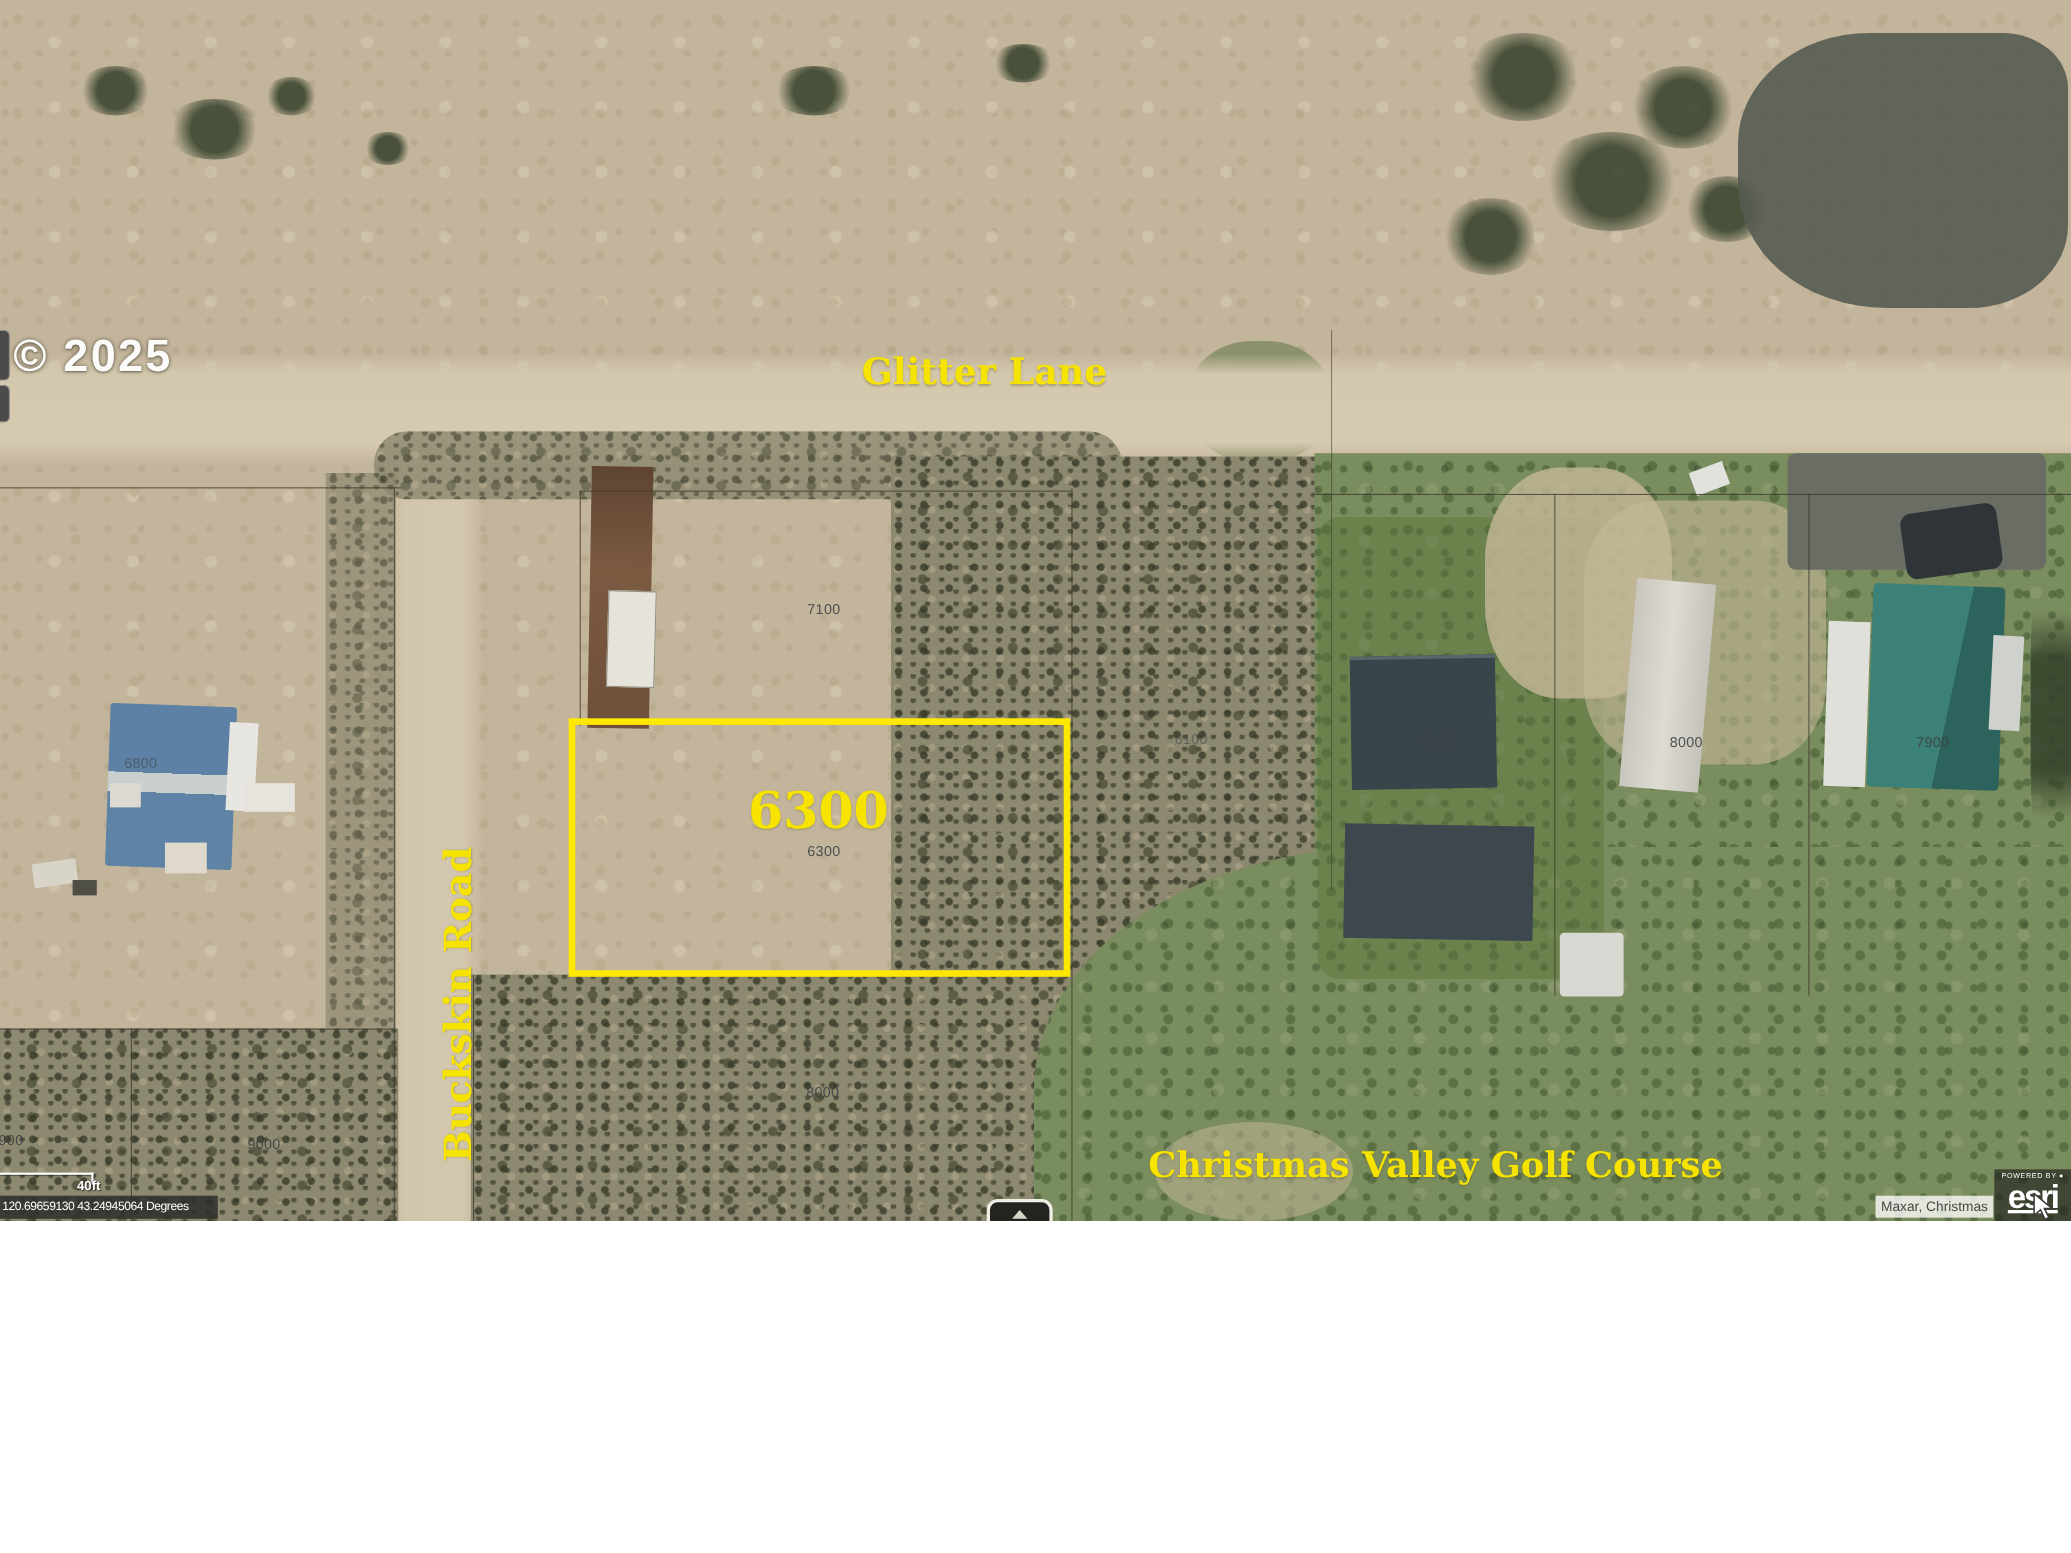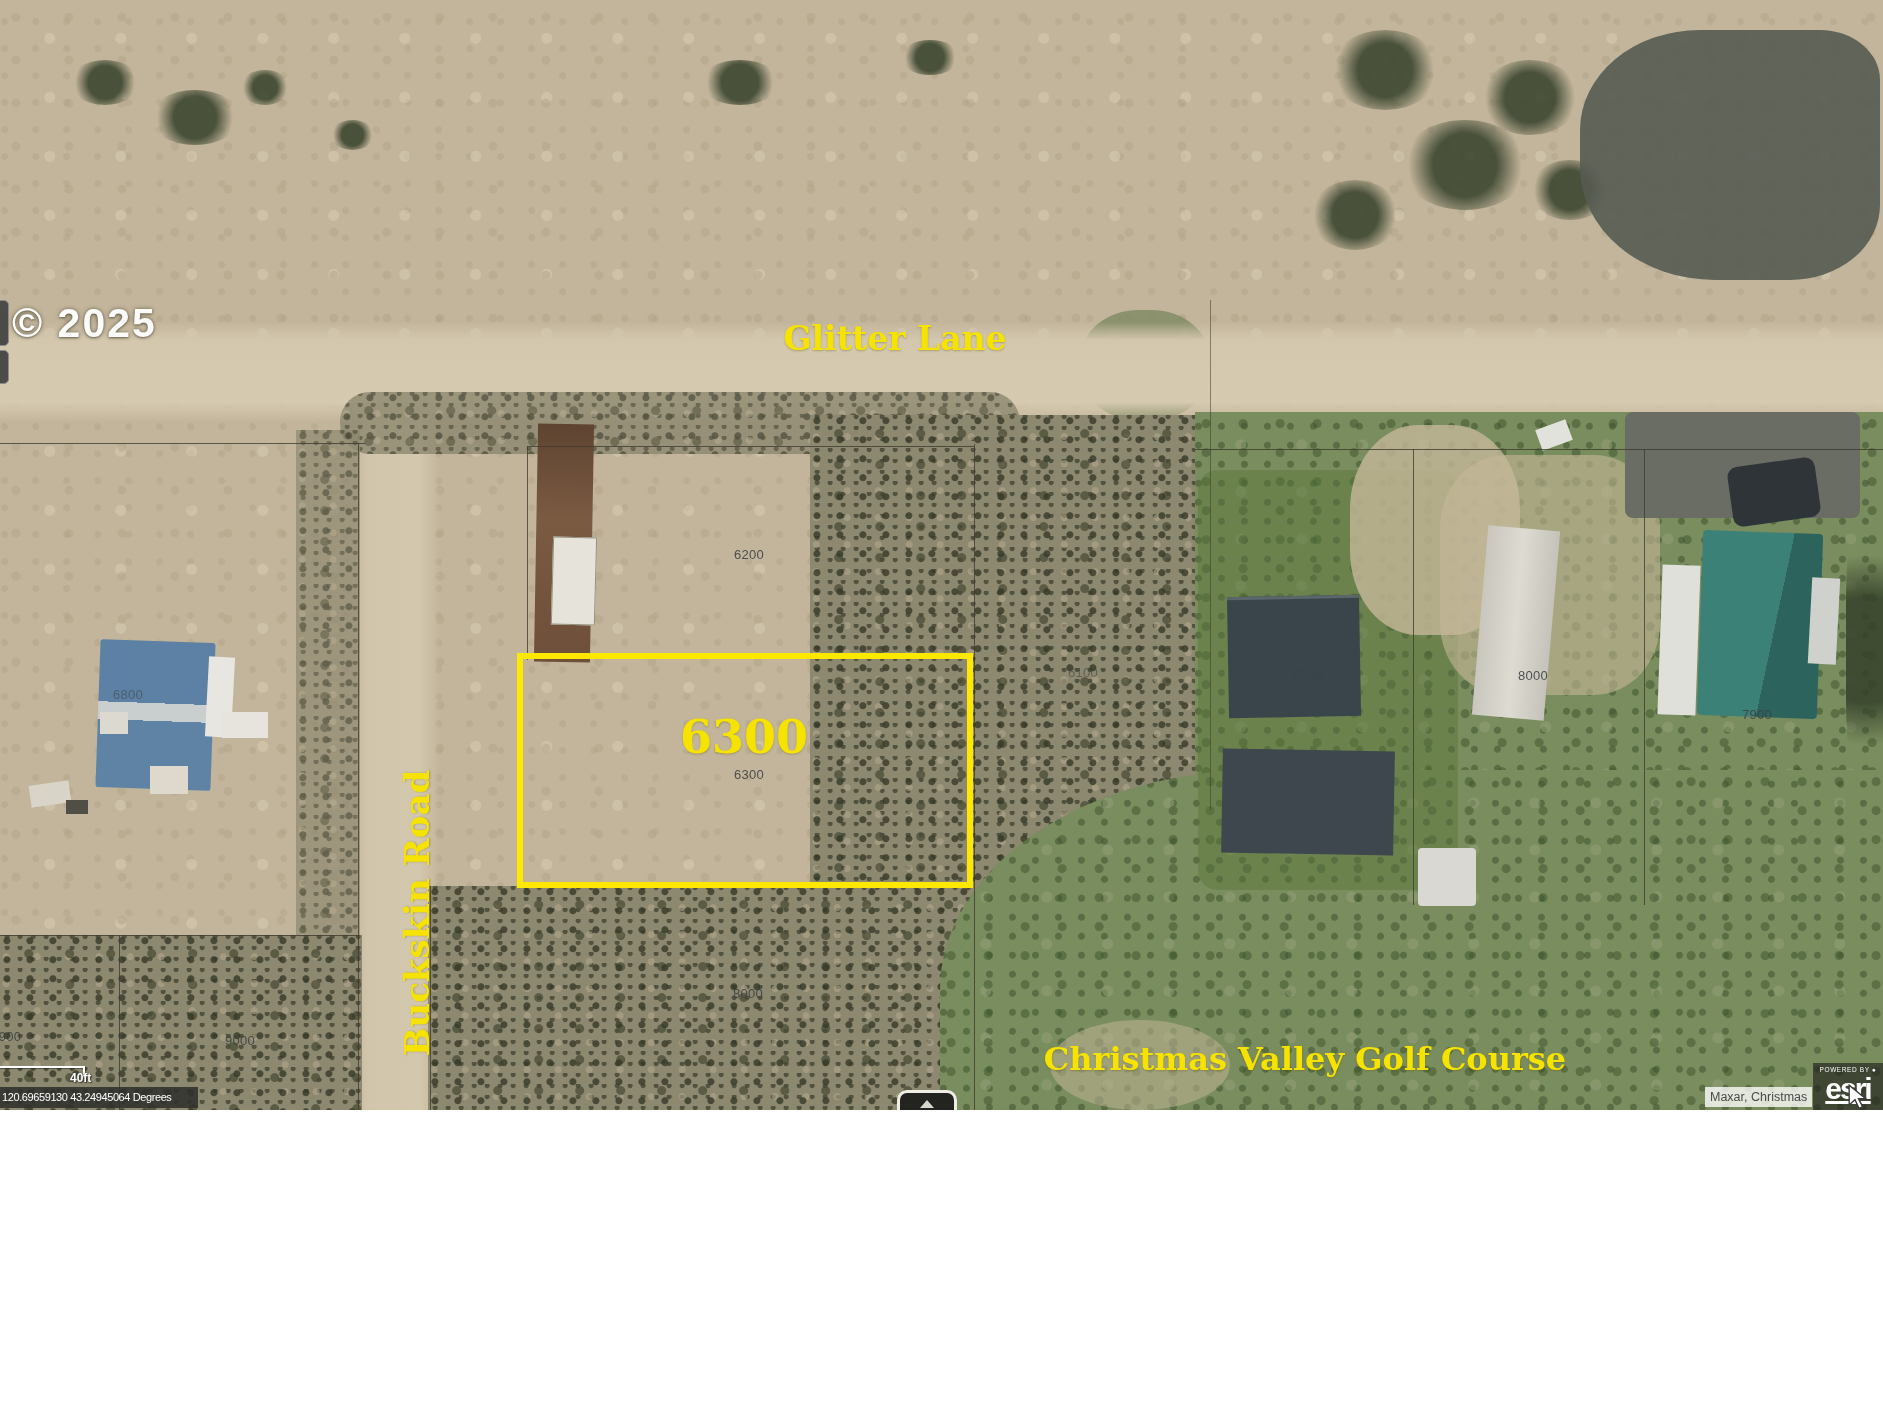--- a/index.html
+++ b/index.html
@@ -128,27 +128,27 @@
     <div class="abs pline" style="left:1195px;top:449px;width:688px;height:1px;"></div>
 
     <div class="abs" style="left:517px;top:653px;width:456px;height:235px;border:6px solid #ffe800;box-sizing:border-box;"></div>
 
     <div class="ylabel" style="left:895px;top:338px;font-size:33px;">Glitter Lane</div>
     <div class="ylabel" style="left:417px;top:913px;font-size:34px;transform:translate(-50%,-50%) rotate(-90deg);">Buckskin Road</div>
     <div class="ylabel" style="left:744px;top:737px;font-size:46px;">6300</div>
     <div class="ylabel" style="left:1305px;top:1059px;font-size:32px;">Christmas Valley Golf Course</div>
 
     <div class="abs" id="parcel-labels" style="left:0;top:0;width:100%;height:100%;">
-        <span class="parcel-label" style="left: 749px; top: 554px;">6200</span>
+        <span class="parcel-label" style="left: 749px; top: 554px;">7100</span>
         <span class="parcel-label" style="left: 749px; top: 774px;">6300</span>
         <span class="parcel-label" style="left: 748px; top: 993px;">8000</span>
         <span class="parcel-label" style="left: 1083px; top: 672px; opacity: 0.55;">6100</span>
         <span class="parcel-label" style="left: 1308px; top: 673px; opacity: 0.55;">8100</span>
         <span class="parcel-label" style="left: 1533px; top: 675px;">8000</span>
-        <span class="parcel-label" style="left: 1757px; top: 714px; text-align: center;">7900</span>
+        <span class="parcel-label" style="left: 1757px; top: 675px; text-align: center;">7900</span>
         <span class="parcel-label" style="left: 128px; top: 694px; opacity: 0.55;">6800</span>
         <span class="parcel-label" style="left: 10px; top: 1036px; text-align: right;">900</span>
         <span class="parcel-label" style="left: 240px; top: 1040px;">9000</span>
       </div>
 
     <div class="copyright">© 2025</div>
     <div class="edgewidget" style="top:300px;height:44px;"></div>
     <div class="edgewidget" style="top:350px;height:32px;"></div>
 
     <div class="scalewrap">

